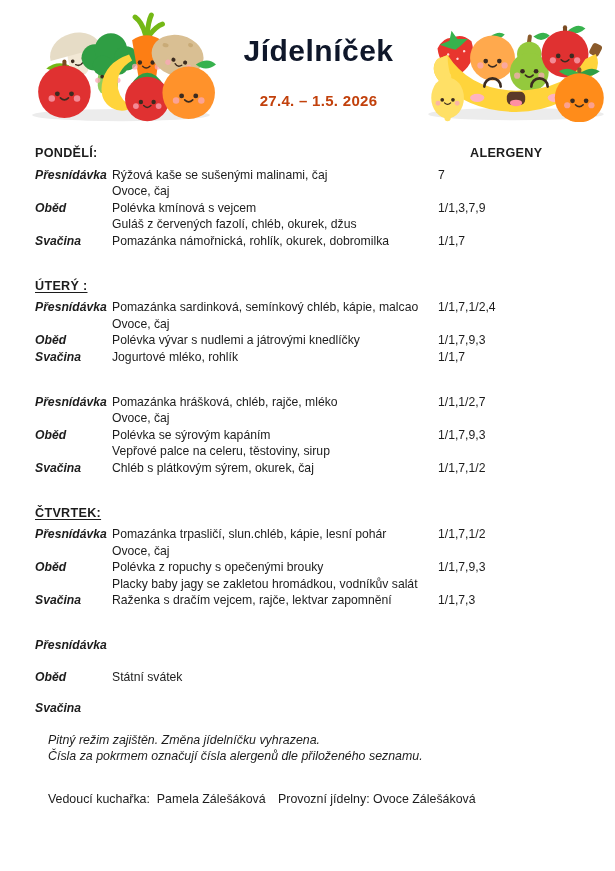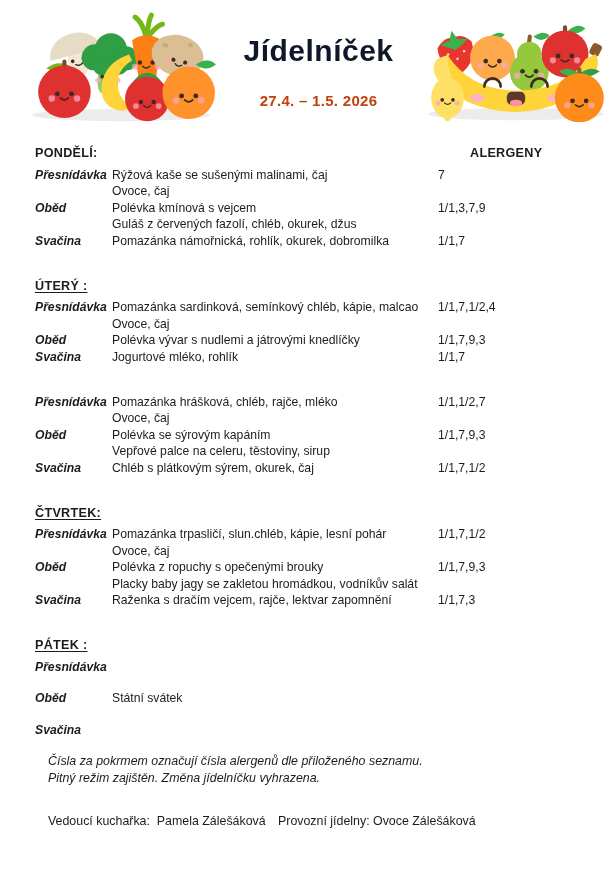--- a/index.html
+++ b/index.html
@@ -302,43 +302,40 @@
           <span class="food">Placky baby jagy se zakletou hromádkou, vodníkův salát</span>
           <span class="alg"></span>
         </div>
         <div class="line">
           <span class="meal">Svačina</span>
           <span class="food">Raženka s dračím vejcem, rajče, lektvar zapomnění</span>
           <span class="alg">1/1,7,3</span>
         </div>
       </section>
       <section class="day">
-        <div class="day-head">
-          <span class="day-name u">PÁTEK :</span>
-        </div>
         <div class="line sparse">
           <span class="meal">Přesnídávka</span>
           <span class="food"></span>
           <span class="alg"></span>
         </div>
         <div class="line sparse">
           <span class="meal">Oběd</span>
           <span class="food">Státní svátek</span>
           <span class="alg"></span>
         </div>
         <div class="line sparse">
           <span class="meal">Svačina</span>
           <span class="food"></span>
           <span class="alg"></span>
         </div>
       </section>
     </main>
 
   <footer class="ftr">
+    <p class="note">Pitný režim zajištěn. Změna jídelníčku vyhrazena.</p>
     <p class="note">Čísla za pokrmem označují čísla alergenů dle přiloženého seznamu.</p>
-    <p class="note">Pitný režim zajištěn. Změna jídelníčku vyhrazena.</p>
     <div class="staff">
       <span class="cook">Vedoucí kuchařka:  Pamela Zálešáková</span>
       <span class="mgr">Provozní jídelny: Ovoce Zálešáková</span>
     </div>
   </footer>
 
 </div>
 
 </body></html>

